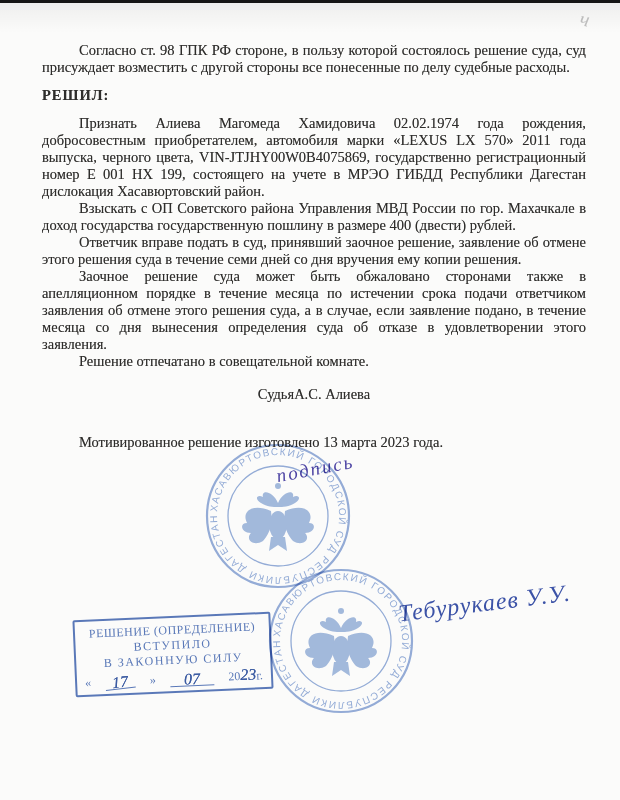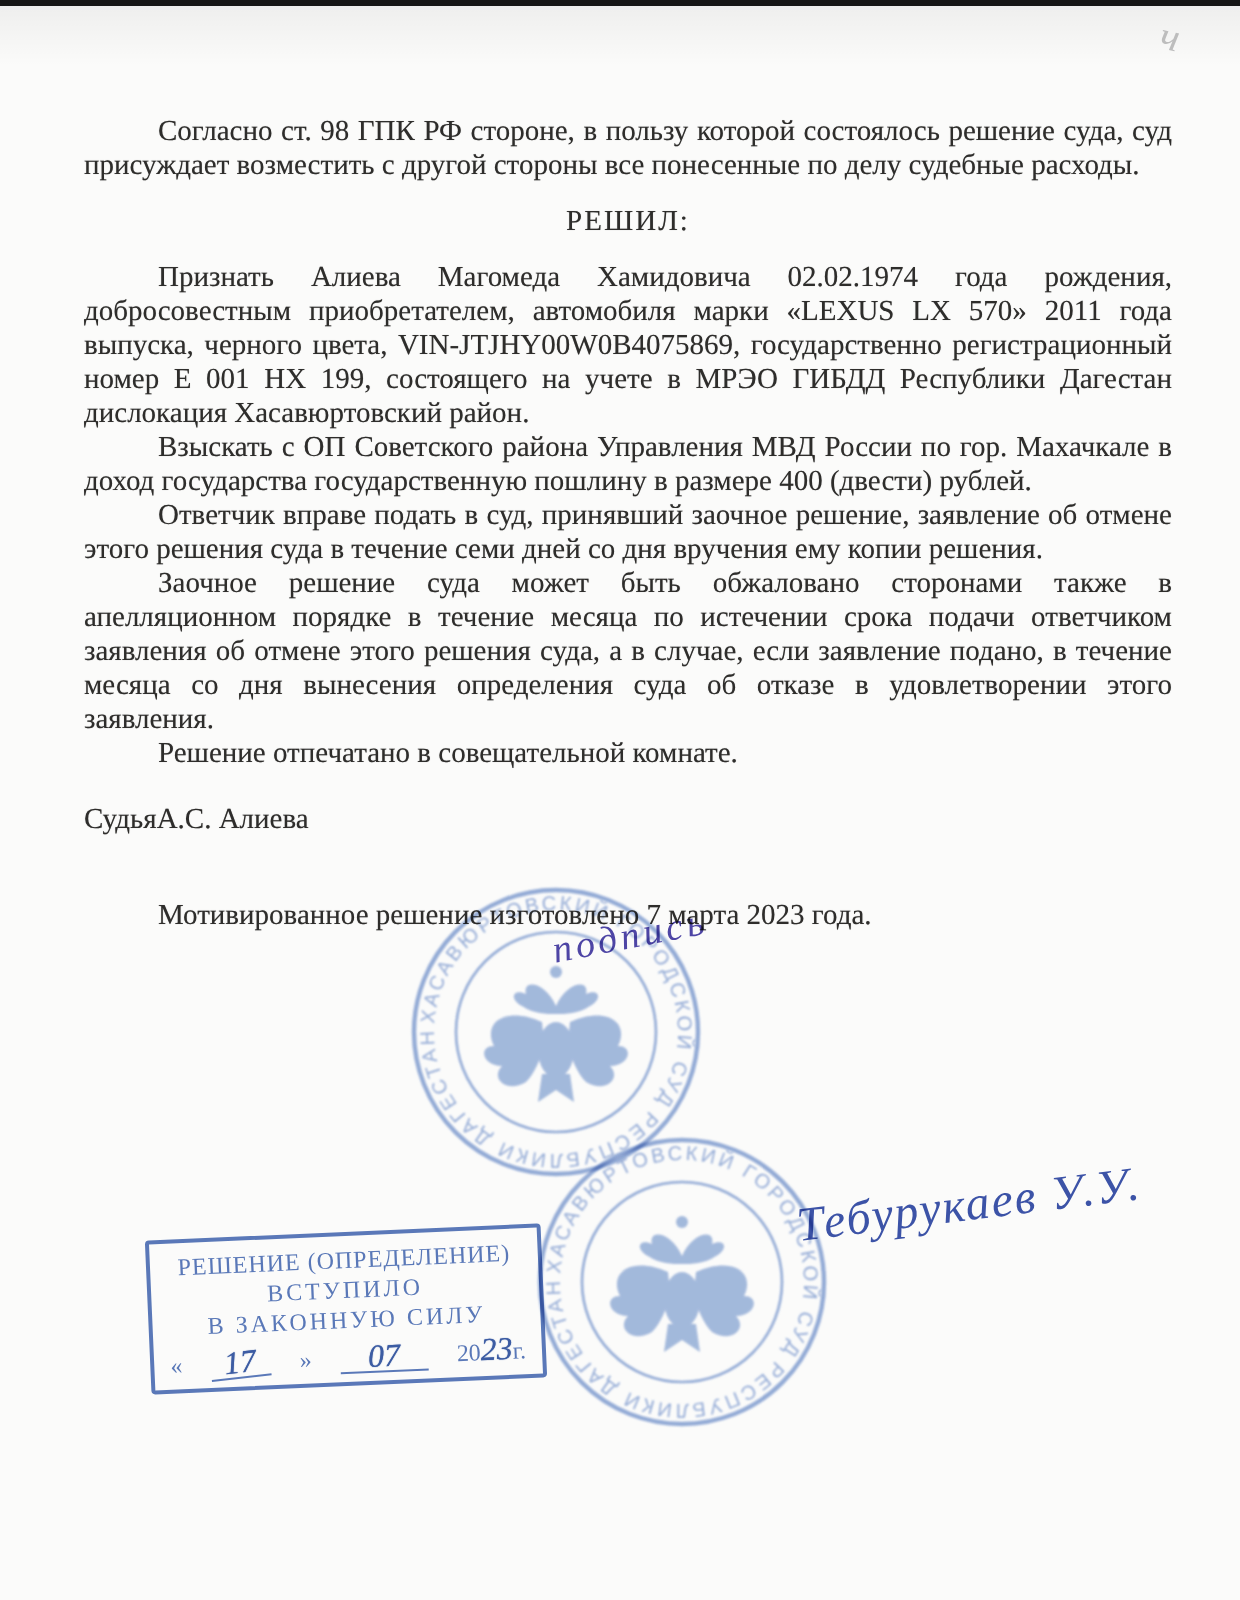--- a/index.html
+++ b/index.html
@@ -21,34 +21,35 @@
     position:absolute;top:3px;left:0;width:620px;height:30px;
     background:linear-gradient(180deg,rgba(0,0,0,0.05),rgba(0,0,0,0));
   }
   .corner-mark{
     position:absolute;top:8px;left:580px;
     font-size:20px;color:#bdbdbd;
     transform:rotate(12deg);
     font-style:italic;
   }
   .doc{
-    position:absolute;top:58px;left:42px;width:544px;
+    position:absolute;top:42px;left:42px;width:544px;
     font-size:14.5px;line-height:17px;
     text-align:justify;
     z-index:1;
     text-shadow:0 0 0.4px rgba(40,40,40,0.45);
   }
   .doc p{margin:0;text-indent:37px;}
   .heading{
-    text-align:center;text-indent:0 !important;
+    text-align:left;text-indent:0 !important;
     margin:11px 0 11px 0 !important;
     letter-spacing:1px;
+    font-weight:bold;
   }
   .judge-row{
-    display:flex;justify-content:flex-start;
+    display:flex;justify-content:center;
     margin-top:16px;
   }
   .motivated{margin-top:31px !important;}
   
   .seal{
     position:absolute;z-index:2;
     mix-blend-mode:multiply;opacity:0.8;
   }
   .seal-1{top:441px;left:203px;}
   .seal-2{top:566px;left:266px;}
@@ -124,21 +125,21 @@
     <p>Взыскать с ОП Советского района Управления МВД России по гор. Махачкале в доход государства государственную пошлину в размере 400 (двести) рублей.</p>
     <p>Ответчик вправе подать в суд, принявший заочное решение, заявление об отмене этого решения суда в течение семи дней со дня вручения ему копии решения.</p>
     <p>Заочное решение суда может быть обжаловано сторонами также в апелляционном порядке в течение месяца по истечении срока подачи ответчиком заявления об отмене этого решения суда, а в случае, если заявление подано, в течение месяца со дня вынесения определения суда об отказе в удовлетворении этого заявления.</p>
     <p>Решение отпечатано в совещательной комнате.</p>
 
     <div class="judge-row">
       <span>Судья</span>
       <span>А.С. Алиева</span>
     </div>
 
-    <p class="motivated">Мотивированное решение изготовлено 7 марта 2023 года.</p>
+    <p class="motivated">Мотивированное решение изготовлено 13 марта 2023 года.</p>
   </div>
 
   <div class="hw-signature sig-podpis">подпись</div>
 
   <svg class="seal seal-1" width="150" height="150" viewBox="0 0 150 150">
     <defs>
       <path id="seal1-circ" d="M 14 75 A 61 61 0 1 1 136 75 A 61 61 0 1 1 14 75"></path>
       <filter id="blur1">
           <feGaussianBlur stdDeviation="0.6"></feGaussianBlur>
         </filter>

